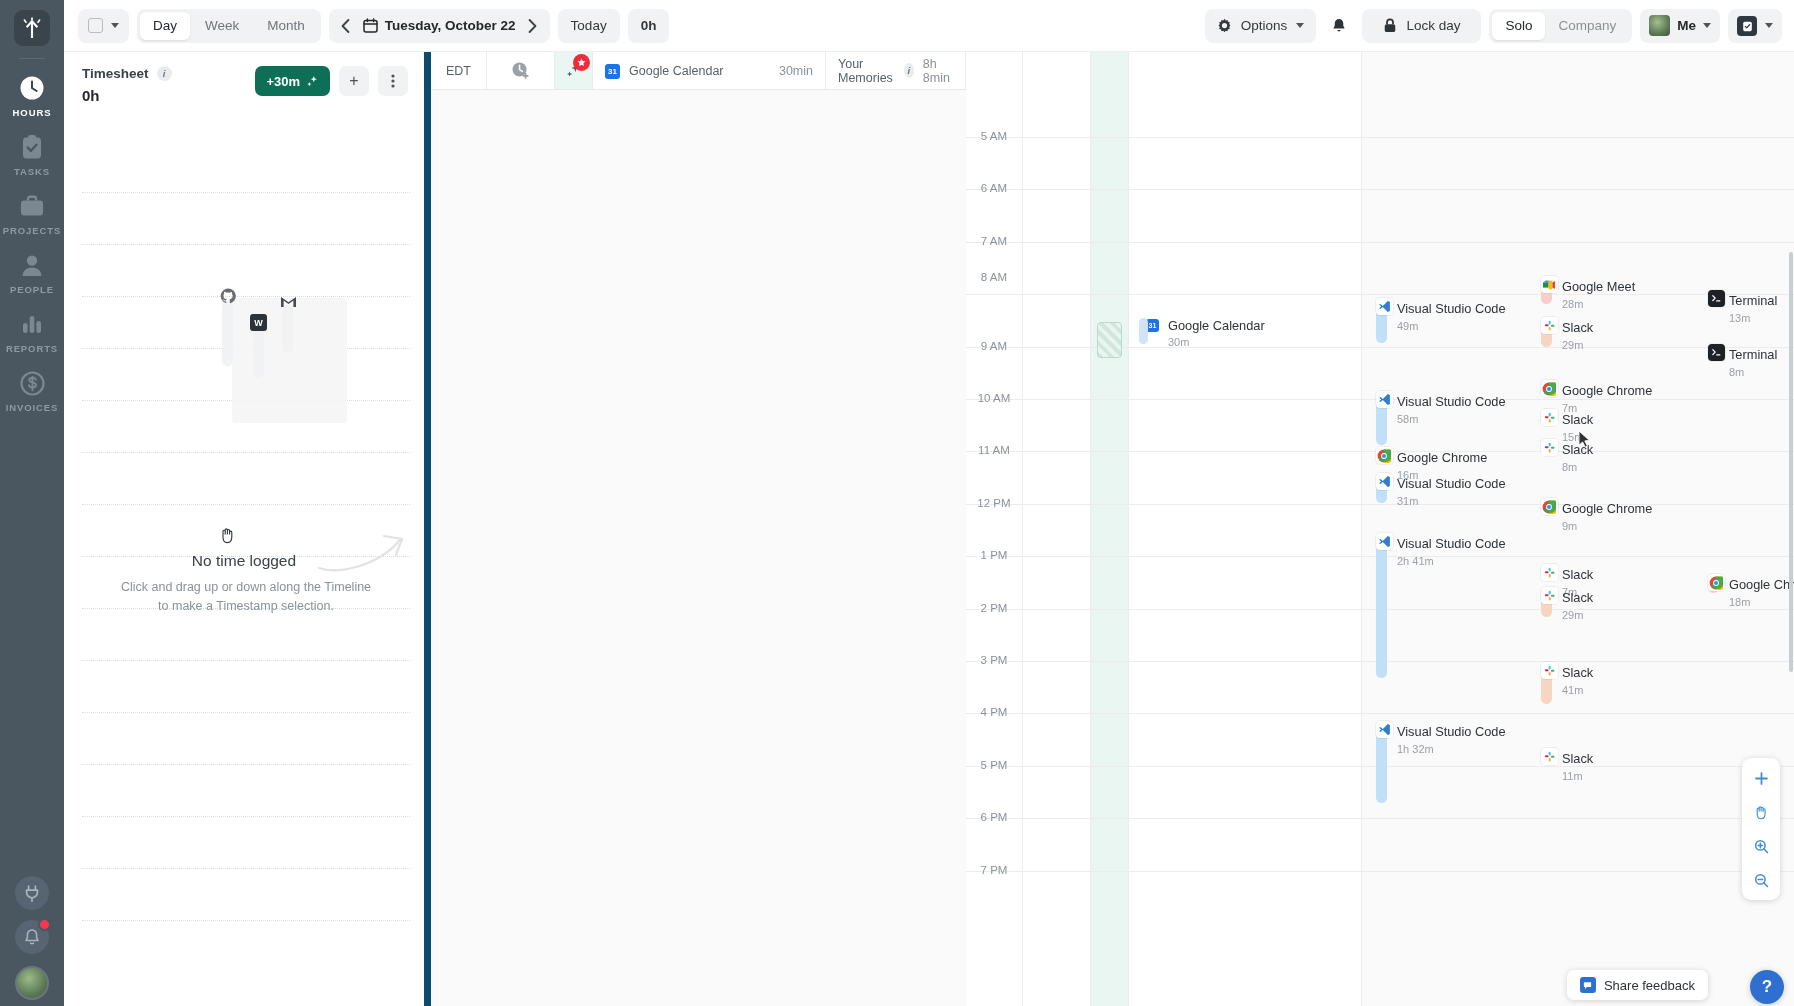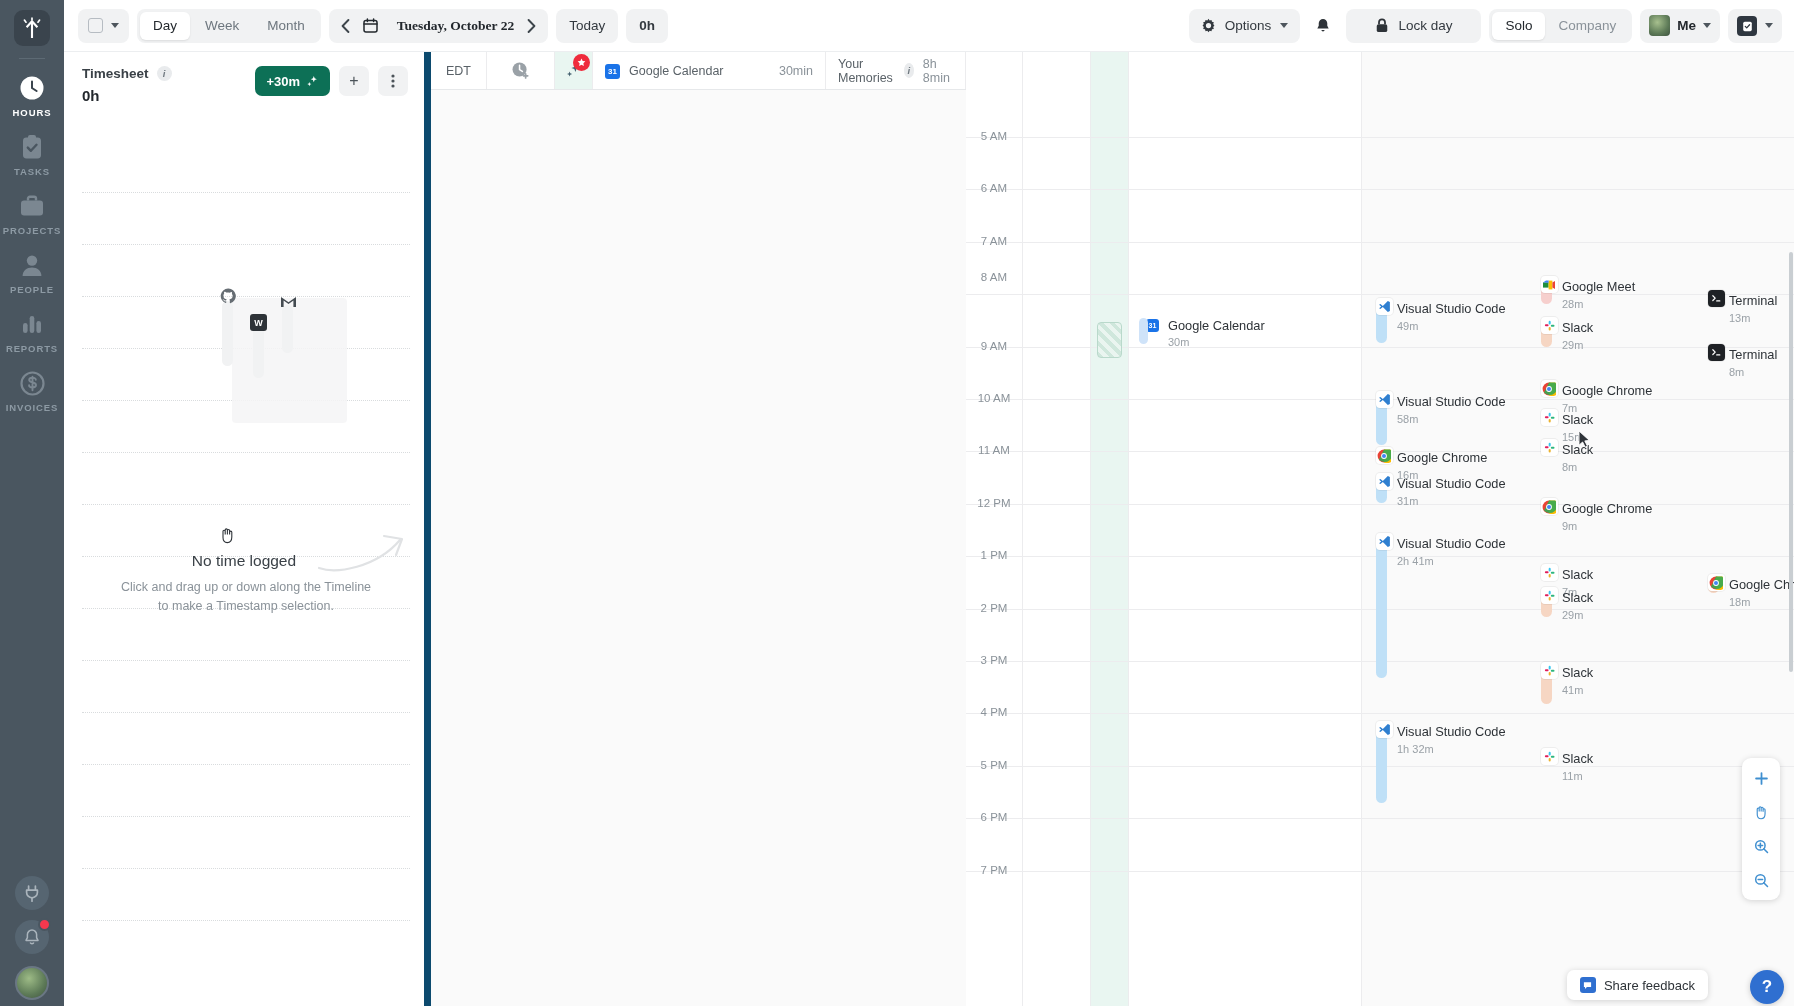--- a/index.html
+++ b/index.html
@@ -62,21 +62,21 @@
   .pill.box { padding:0 10px; gap:8px; }
   .chk-sq { width:15px;height:15px;border:1.6px solid #b6bcc2;border-radius:3px; }
   .seg { background:#f1f2f3; border-radius:8px; height:34px; padding:3px; display:flex; gap:2px; }
   .seg span {
     padding:0 13px; height:28px; display:flex; align-items:center;
     font-size:13.5px; color:#6d767e; border-radius:6px; cursor:pointer;
   }
   .seg span.on { background:#fff; color:#23282d; font-weight:500; box-shadow:0 1px 2px rgba(0,0,0,.09); }
   .datenav { background:#f1f2f3;border-radius:8px;height:34px;display:flex;align-items:center;padding:0 8px;gap:8px; }
   .datenav .arr { width:18px;height:22px;display:flex;align-items:center;justify-content:center;color:#4a5259;cursor:pointer;font-size:15px; }
-  .datenav .dt { font-size:13.5px; font-weight:600; color:#23282d; display:flex;align-items:center;gap:19px; cursor:pointer;font-family:Liberation Serif, serif;}
+  .datenav .dt { font-size:13.5px; font-weight:600; color:#23282d; display:flex;align-items:center;gap:7px; cursor:pointer;}
   .btn-simple {
     background:#f1f2f3;border-radius:8px;height:34px;padding:0 13px;
     display:flex;align-items:center;font-size:13.5px;color:#33393f;cursor:pointer;
   }
   .btn-strong { font-weight:700; }
   .spacer { flex:1; }
   .btn-ico-plain { width:30px;height:30px;display:flex;align-items:center;justify-content:center;cursor:pointer; }
   .seg2 { background:#f1f2f3;border-radius:8px;height:34px;padding:3px;display:flex;gap:0; }
   .seg2 span { padding:0 13px;height:28px;display:flex;align-items:center;font-size:13.5px;color:#8a9299;border-radius:6px;cursor:pointer;}
   .seg2 span.on { background:#fff;color:#23282d;box-shadow:0 1px 2px rgba(0,0,0,.09); }
@@ -327,21 +327,21 @@
         <div class="caret"></div>
       </div>
 
       <div class="btn-ico-plain">
         <svg width="16" height="17" viewBox="0 0 18 18">
             <path d="M9 1.6a4.8 4.8 0 00-4.8 4.8v3L2.6 12.4h12.8l-1.6-3v-3A4.8 4.8 0 009 1.6z" fill="#2e3338"></path>
             <path d="M7.1 14.2a1.95 1.95 0 003.8 0z" fill="#2e3338"></path>
           </svg>
       </div>
 
-      <div class="pill box" style="gap:9px;padding:0 29px;">
+      <div class="pill box" style="gap:9px;padding:0 21px;">
         <svg width="14" height="15" viewBox="0 0 14 16">
             <rect x="1.4" y="6.6" width="11.2" height="8.4" rx="2" fill="#2e3338"></rect>
             <path d="M3.8 6.6V4.6a3.2 3.2 0 016.4 0v2" stroke="#2e3338" stroke-width="1.9" fill="none"></path>
           </svg>
         <span style="font-size:13.5px;color:#33393f;">Lock day</span>
       </div>
 
       <div class="seg2">
         <span class="on">Solo</span>
         <span>Company</span>

